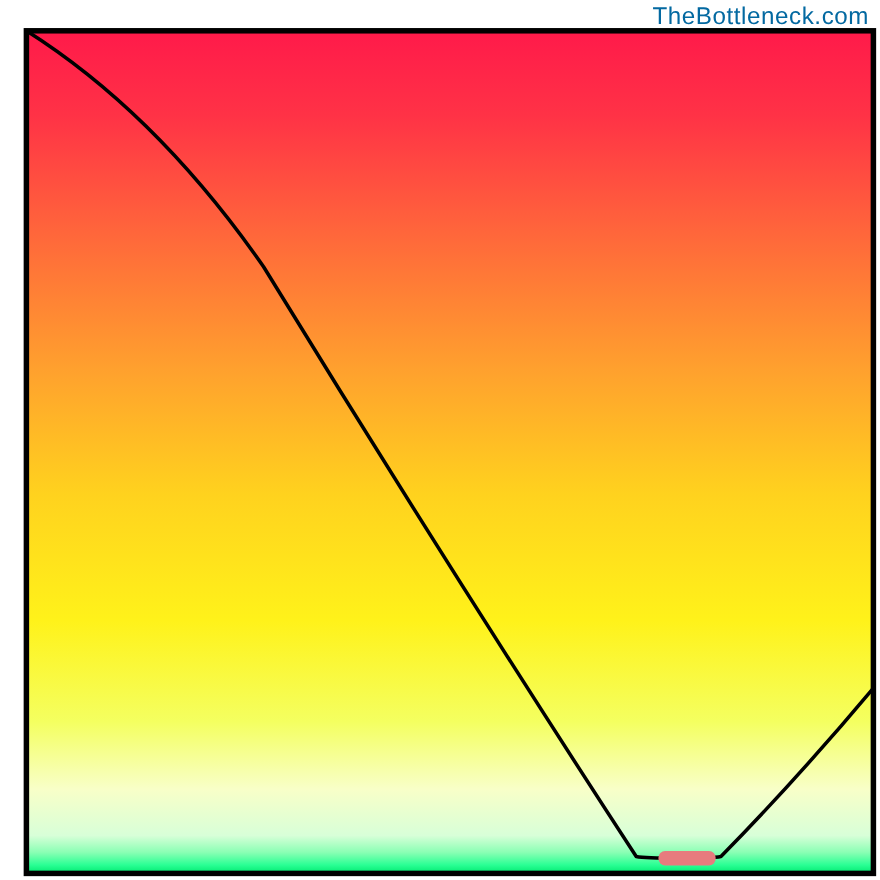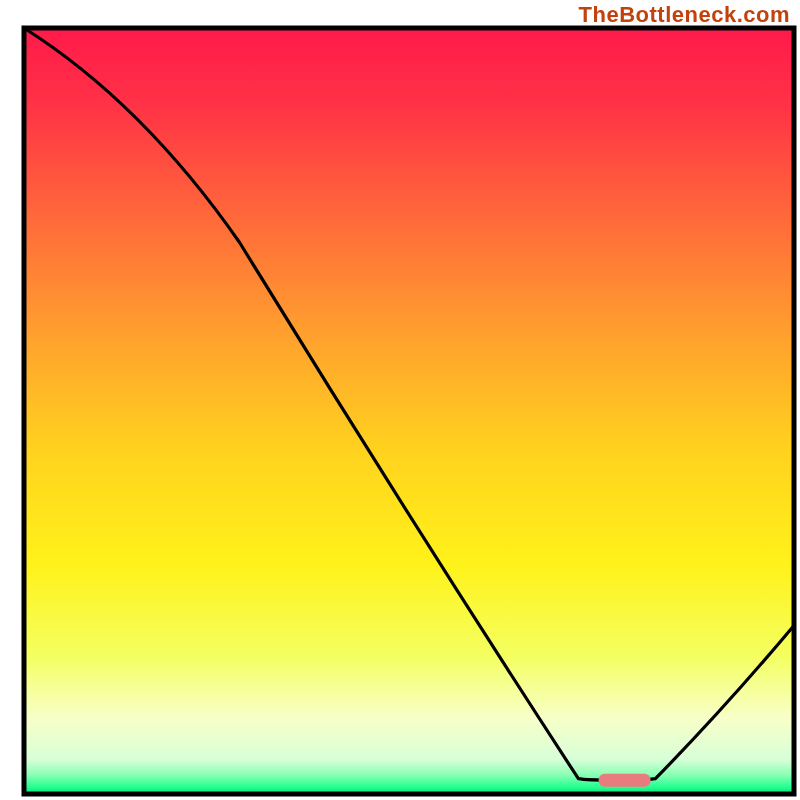--- a/index.html
+++ b/index.html
@@ -14,22 +14,22 @@
     position: relative;
     width: 800px;
     height: 800px;
     box-sizing: border-box;
   }
   .watermark {
     position: absolute;
     top: 2px;
     right: 10px;
     font-size: 22px;
-    color: #c2410c;
-    font-weight: 700;
+    color: #0369a1;
+    font-weight: 400;
     letter-spacing: 0.5px;
   }
   svg {
     display: block;
   }
 </style>
 </head>
 <body>
 
 <div class="frame">

